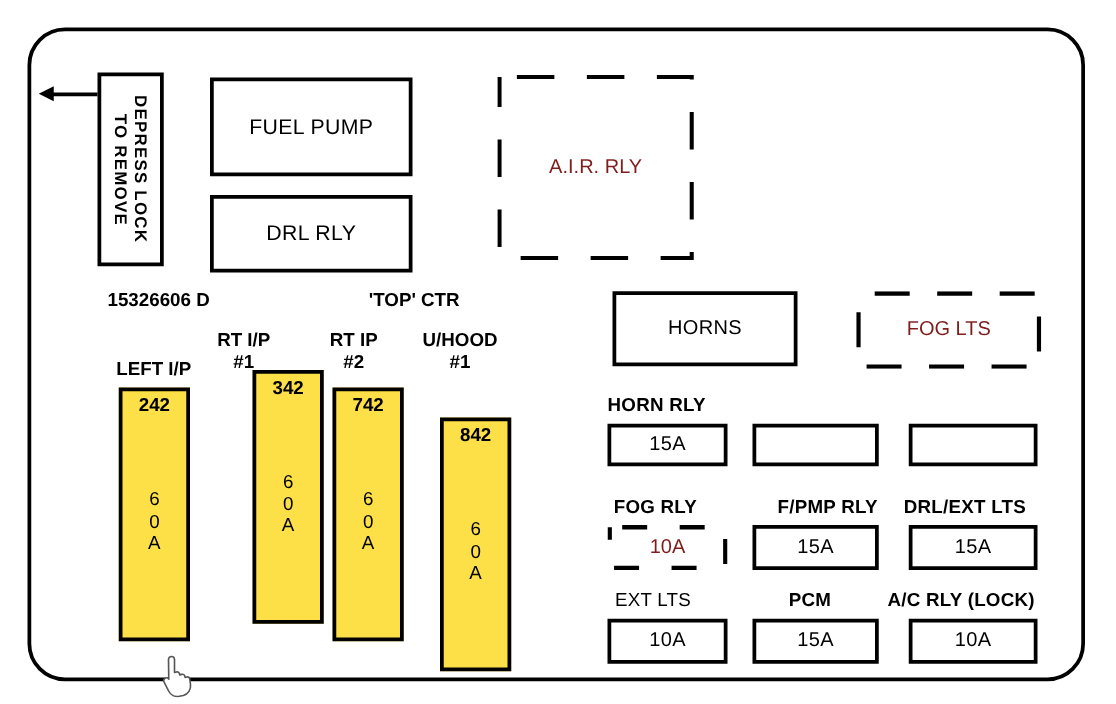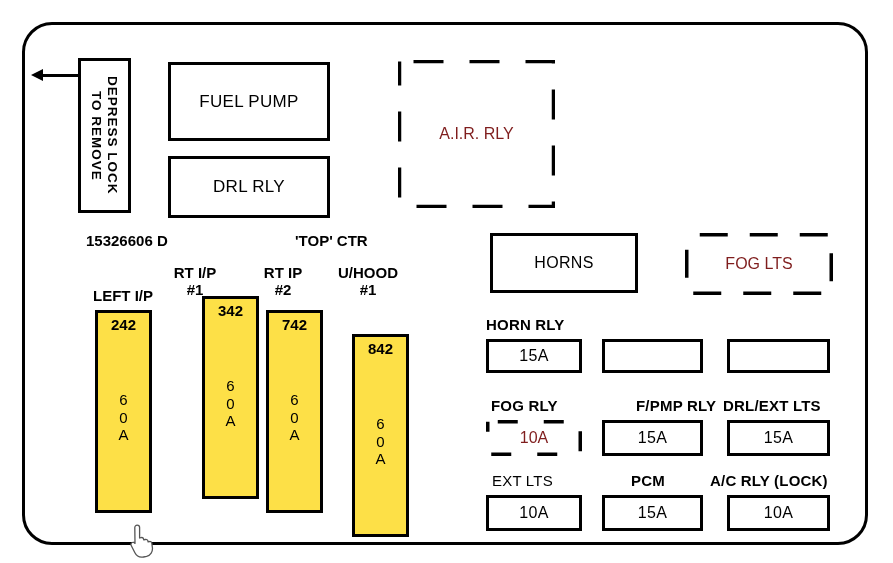--- a/index.html
+++ b/index.html
@@ -277,21 +277,21 @@
   </div>
 
   <div class="cap" style="left:491px; top:398px; font-size:15px; font-weight:bold; text-align:left;">FOG RLY</div>
   <div class="dashed-box" style="left:486px; top:420px; width:96px; height:36px; font-size:16px;">
     <svg width="96" height="36" viewBox="0 0 96 36" style="position:absolute; left:0; top:0;">
       <rect x="1.75" y="1.75" width="92.5" height="32.5" fill="none" stroke="#000" stroke-width="3.5" stroke-dasharray="20 26" stroke-dashoffset="-10"></rect>
     </svg>
     <span style="position:relative;">10A</span>
   </div>
 
-  <div class="cap" style="left:636px; top:398px; font-size:15px; font-weight:bold; text-align:left;">F/PMP RLY</div>
+  <div class="cap" style="left:622px; top:398px; font-size:15px; font-weight:bold; text-align:left;">F/PMP RLY</div>
   <div class="box solid" style="left:602px; top:420px; width:101px; height:36px; font-size:16px;">
     <span>15A</span>
   </div>
 
   <div class="cap" style="left:723px; top:398px; font-size:15px; font-weight:bold; text-align:left;">DRL/EXT LTS</div>
   <div class="box solid" style="left:727px; top:420px; width:103px; height:36px; font-size:16px;">
     <span>15A</span>
   </div>
 
   <div class="cap" style="left:492px; top:473px; font-size:15px; font-weight:normal; text-align:left;">EXT LTS</div>

